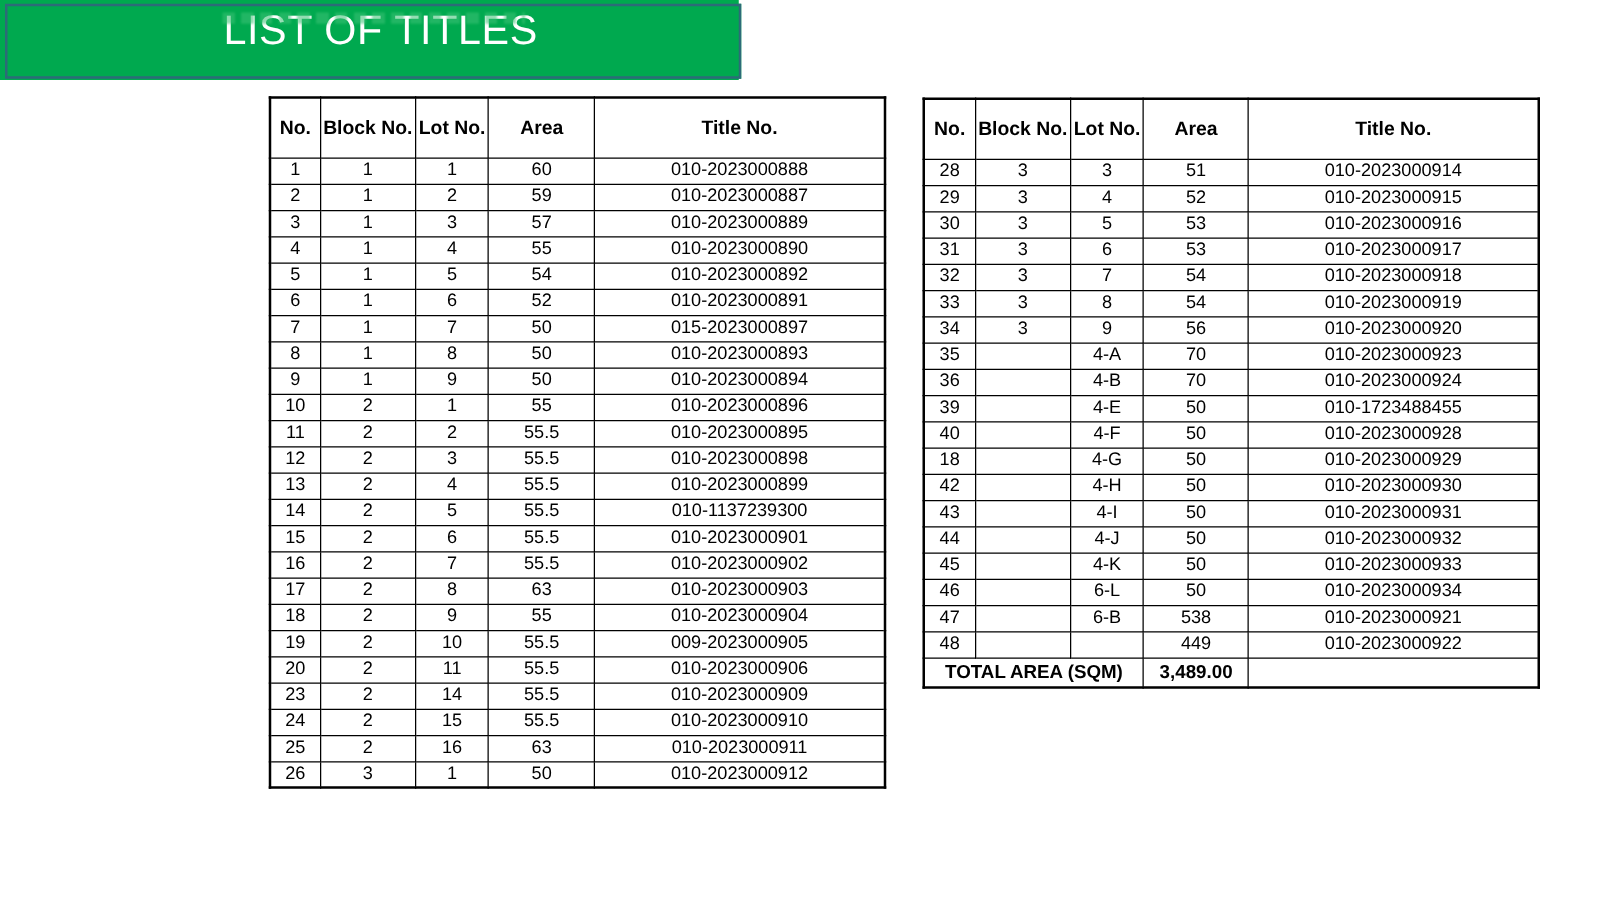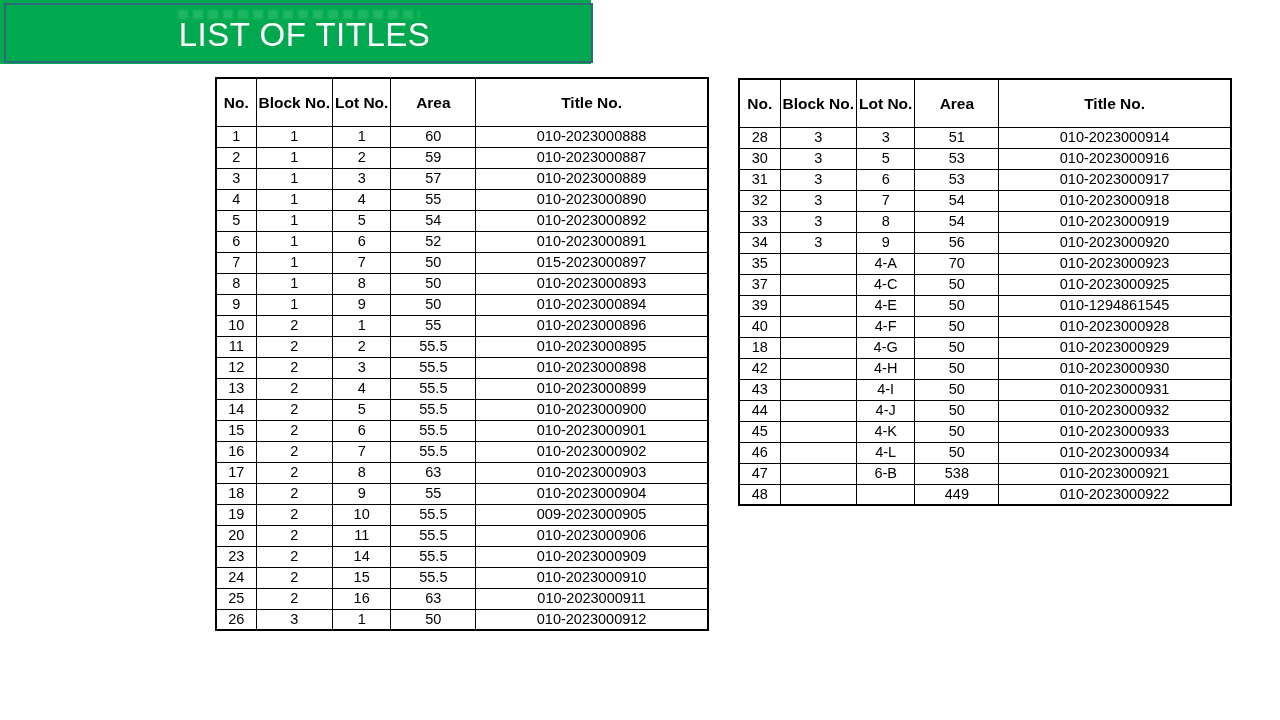--- a/index.html
+++ b/index.html
@@ -17,21 +17,21 @@
   }
   
   .banner-back{
     position:absolute;left:0;top:0;width:591px;height:64px;
     background:var(--green);
   }
   .banner{
     position:absolute;left:4px;top:3px;width:589px;height:60px;
     background:var(--green);
     border:2px solid var(--banner-border);
-    display:flex;align-items:center;justify-content:center;padding-left:12px;
+    display:flex;justify-content:center;padding-left:12px;
   }
   .banner-title{
     color:#fff;font-size:33px;font-weight:400;letter-spacing:.5px;
     line-height:1;padding-top:2px;
   }
   .ghost-artifact{
     position:absolute;left:178px;top:10px;width:242px;height:9px;
     background:repeating-linear-gradient(90deg,#3dc276 0 10px,rgba(0,0,0,0) 10px 15px);
     opacity:.55;filter:blur(1px);
   }
@@ -174,21 +174,21 @@
           <td>2</td>
           <td>4</td>
           <td>55.5</td>
           <td>010-2023000899</td>
         </tr>
         <tr>
           <td>14</td>
           <td>2</td>
           <td>5</td>
           <td>55.5</td>
-          <td>010-2023000900</td>
+          <td>010-1137239300</td>
         </tr>
         <tr>
           <td>15</td>
           <td>2</td>
           <td>6</td>
           <td>55.5</td>
           <td>010-2023000901</td>
         </tr>
         <tr>
           <td>16</td>
@@ -277,20 +277,27 @@
       </thead>
     <tbody>
         <tr>
           <td>28</td>
           <td>3</td>
           <td>3</td>
           <td>51</td>
           <td>010-2023000914</td>
         </tr>
         <tr>
+          <td>29</td>
+          <td>3</td>
+          <td>4</td>
+          <td>52</td>
+          <td>010-2023000915</td>
+        </tr>
+        <tr>
           <td>30</td>
           <td>3</td>
           <td>5</td>
           <td>53</td>
           <td>010-2023000916</td>
         </tr>
         <tr>
           <td>31</td>
           <td>3</td>
           <td>6</td>
@@ -319,32 +326,32 @@
           <td>010-2023000920</td>
         </tr>
         <tr>
           <td>35</td>
           <td></td>
           <td>4-A</td>
           <td>70</td>
           <td>010-2023000923</td>
         </tr>
         <tr>
-          <td>37</td>
-          <td></td>
-          <td>4-C</td>
-          <td>50</td>
-          <td>010-2023000925</td>
+          <td>36</td>
+          <td></td>
+          <td>4-B</td>
+          <td>70</td>
+          <td>010-2023000924</td>
         </tr>
         <tr>
           <td>39</td>
           <td></td>
           <td>4-E</td>
           <td>50</td>
-          <td>010-1294861545</td>
+          <td>010-1723488455</td>
         </tr>
         <tr>
           <td>40</td>
           <td></td>
           <td>4-F</td>
           <td>50</td>
           <td>010-2023000928</td>
         </tr>
         <tr>
           <td>18</td>
@@ -377,33 +384,38 @@
         <tr>
           <td>45</td>
           <td></td>
           <td>4-K</td>
           <td>50</td>
           <td>010-2023000933</td>
         </tr>
         <tr>
           <td>46</td>
           <td></td>
-          <td>4-L</td>
+          <td>6-L</td>
           <td>50</td>
           <td>010-2023000934</td>
         </tr>
         <tr>
           <td>47</td>
           <td></td>
           <td>6-B</td>
           <td>538</td>
           <td>010-2023000921</td>
         </tr>
         <tr>
           <td>48</td>
           <td></td>
           <td></td>
           <td>449</td>
           <td>010-2023000922</td>
+        </tr>
+        <tr class="total-row">
+          <td colspan="3">TOTAL AREA (SQM)</td>
+          <td>3,489.00</td>
+          <td></td>
         </tr>
       </tbody>
   </table>
 </div>
 
 </body></html>

